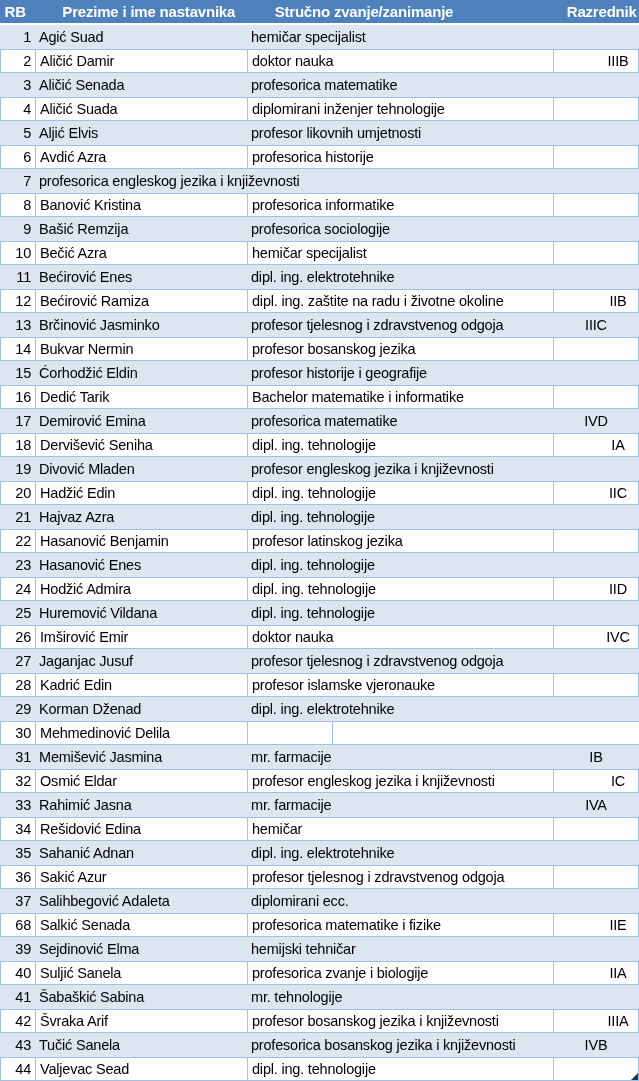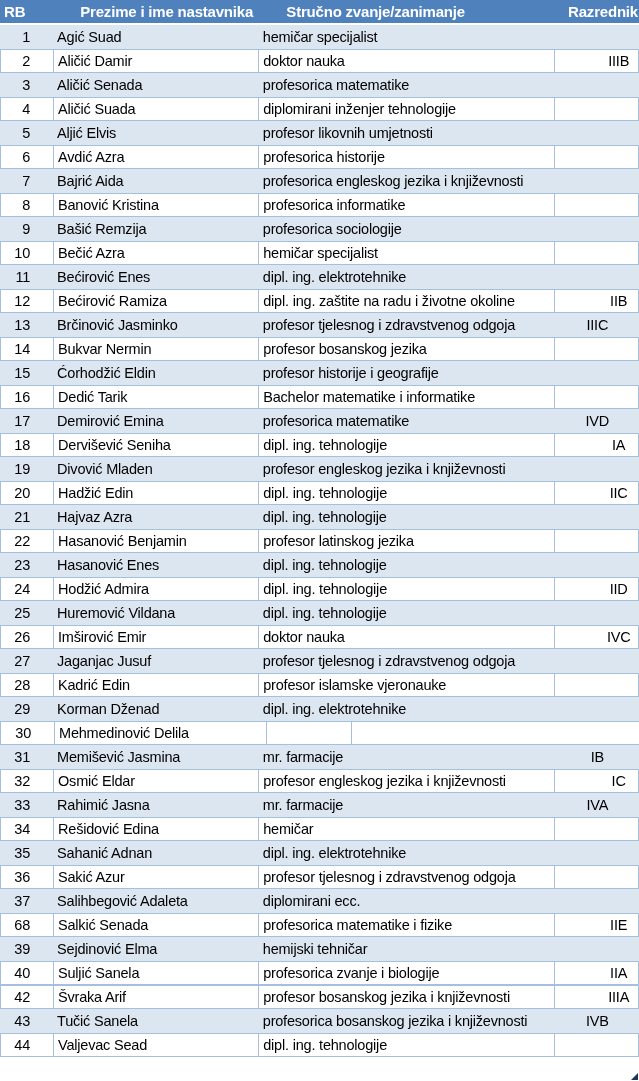--- a/index.html
+++ b/index.html
@@ -38,21 +38,21 @@
     display:flex;
     align-items:center;
     height:100%;
     overflow:hidden;
     white-space:nowrap;
     font-size:14.5px;
     letter-spacing:-0.2px;
   }
   .row.header .cell{font-size:15px;}
   .c-rb{width:35px;justify-content:flex-end;padding-right:4px;}
-  .c-name{width:212px;justify-content:flex-start;padding-left:4px;margin-left:19px;}
+  .c-name{width:212px;justify-content:flex-start;padding-left:4px;}
   .c-title{width:306px;justify-content:flex-start;padding-left:4px;}
   .c-raz{width:86px;justify-content:center;}
   .row.header .c-rb{justify-content:center;padding-right:0;}
   .resize-handle{
     position:absolute;
     right:1px;bottom:1px;
     width:0;height:0;
     border-style:solid;
     border-width:0 0 7px 7px;
     border-color:transparent transparent var(--resize-handle) transparent;
@@ -100,21 +100,20 @@
         <div class="cell c-raz"></div>
       </div>
       <div class="row white">
         <div class="cell c-rb">6</div>
         <div class="cell c-name">Avdić Azra</div>
         <div class="cell c-title">profesorica historije</div>
         <div class="cell c-raz"></div>
       </div>
       <div class="row band">
         <div class="cell c-rb">7</div>
-        <div class="cell c-name">Bajrić Aida</div>
         <div class="cell c-title">profesorica engleskog jezika i književnosti</div>
         <div class="cell c-raz"></div>
       </div>
       <div class="row white">
         <div class="cell c-rb">8</div>
         <div class="cell c-name">Banović Kristina</div>
         <div class="cell c-title">profesorica informatike</div>
         <div class="cell c-raz"></div>
       </div>
       <div class="row band">
@@ -300,20 +299,26 @@
         <div class="cell c-rb">39</div>
         <div class="cell c-name">Sejdinović Elma</div>
         <div class="cell c-title">hemijski tehničar</div>
         <div class="cell c-raz"></div>
       </div>
       <div class="row white">
         <div class="cell c-rb">40</div>
         <div class="cell c-name">Suljić Sanela</div>
         <div class="cell c-title">profesorica zvanje i biologije</div>
         <div class="cell c-raz">IIA</div>
+      </div>
+      <div class="row band">
+        <div class="cell c-rb">41</div>
+        <div class="cell c-name">Šabaškić Sabina</div>
+        <div class="cell c-title">mr. tehnologije</div>
+        <div class="cell c-raz"></div>
       </div>
       <div class="row white">
         <div class="cell c-rb">42</div>
         <div class="cell c-name">Švraka Arif</div>
         <div class="cell c-title">profesor bosanskog jezika i književnosti</div>
         <div class="cell c-raz">IIIA</div>
       </div>
       <div class="row band">
         <div class="cell c-rb">43</div>
         <div class="cell c-name">Tučić Sanela</div>

